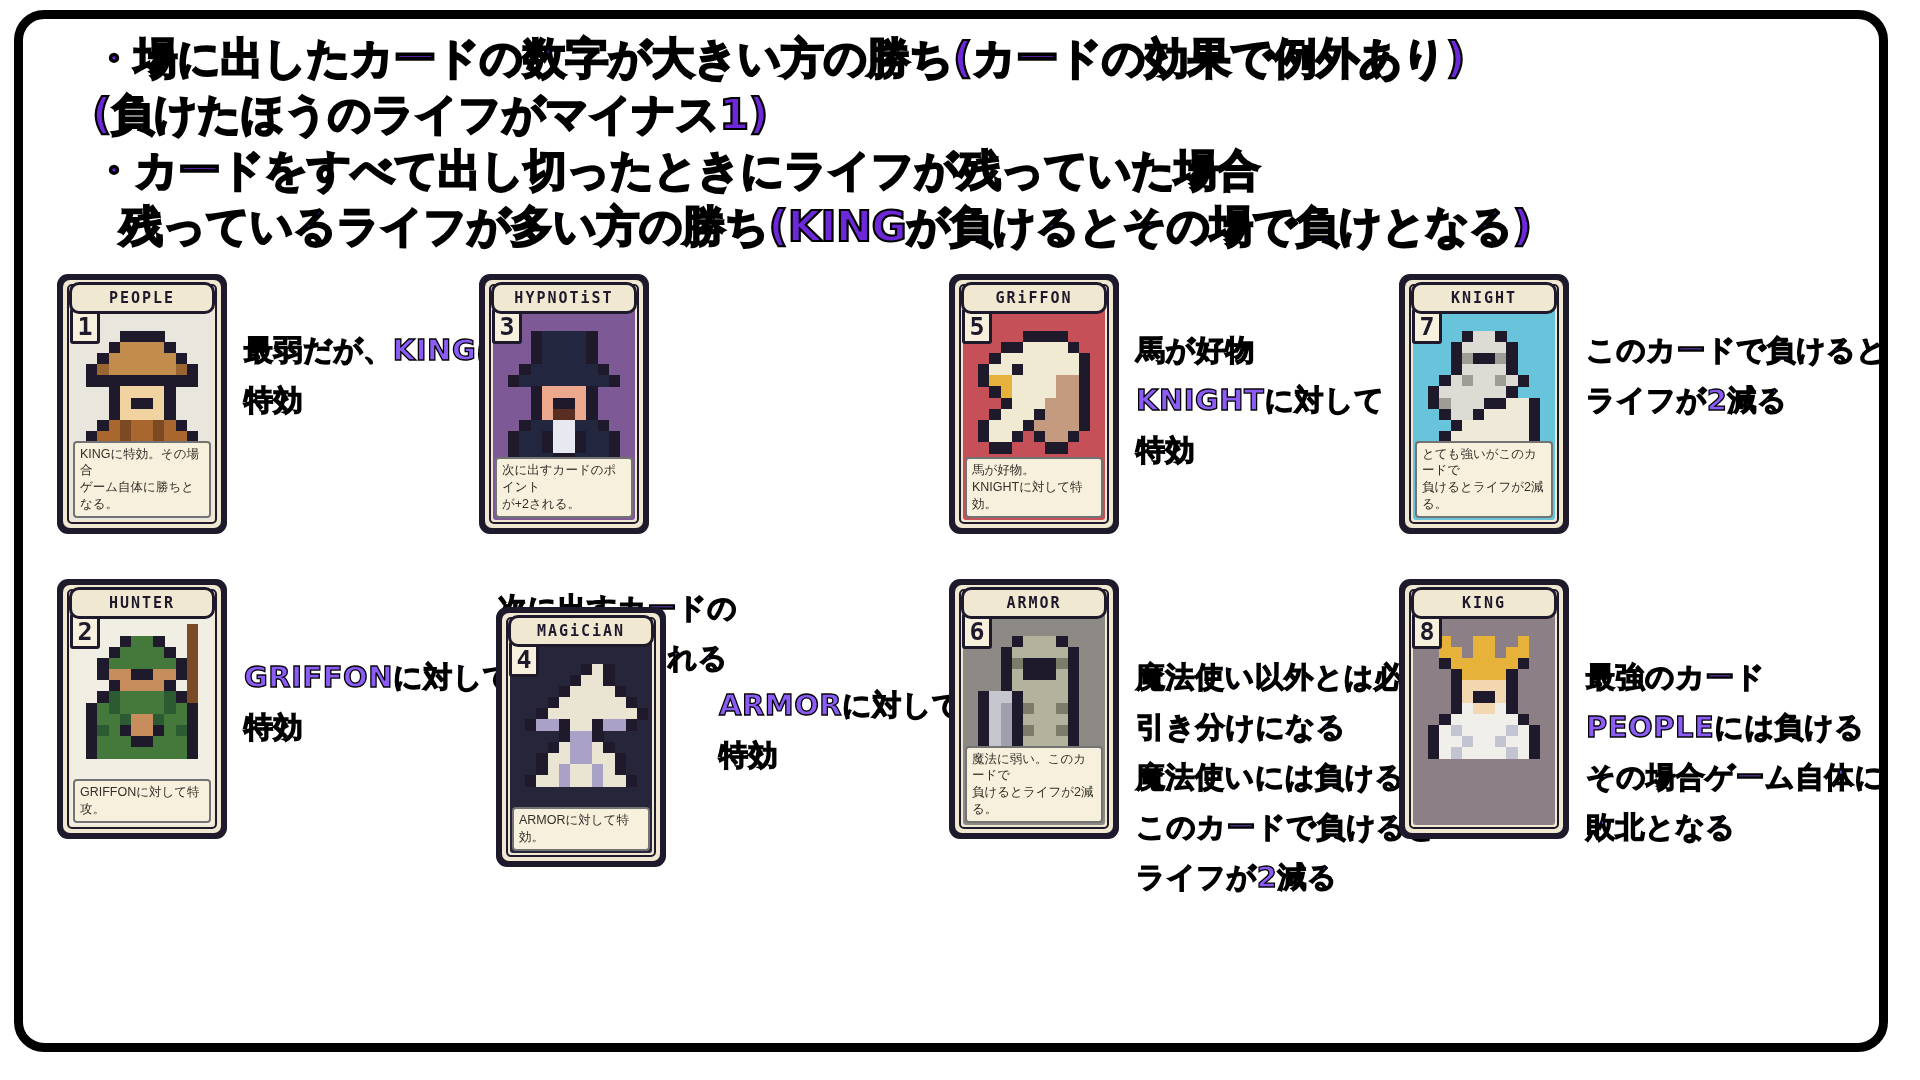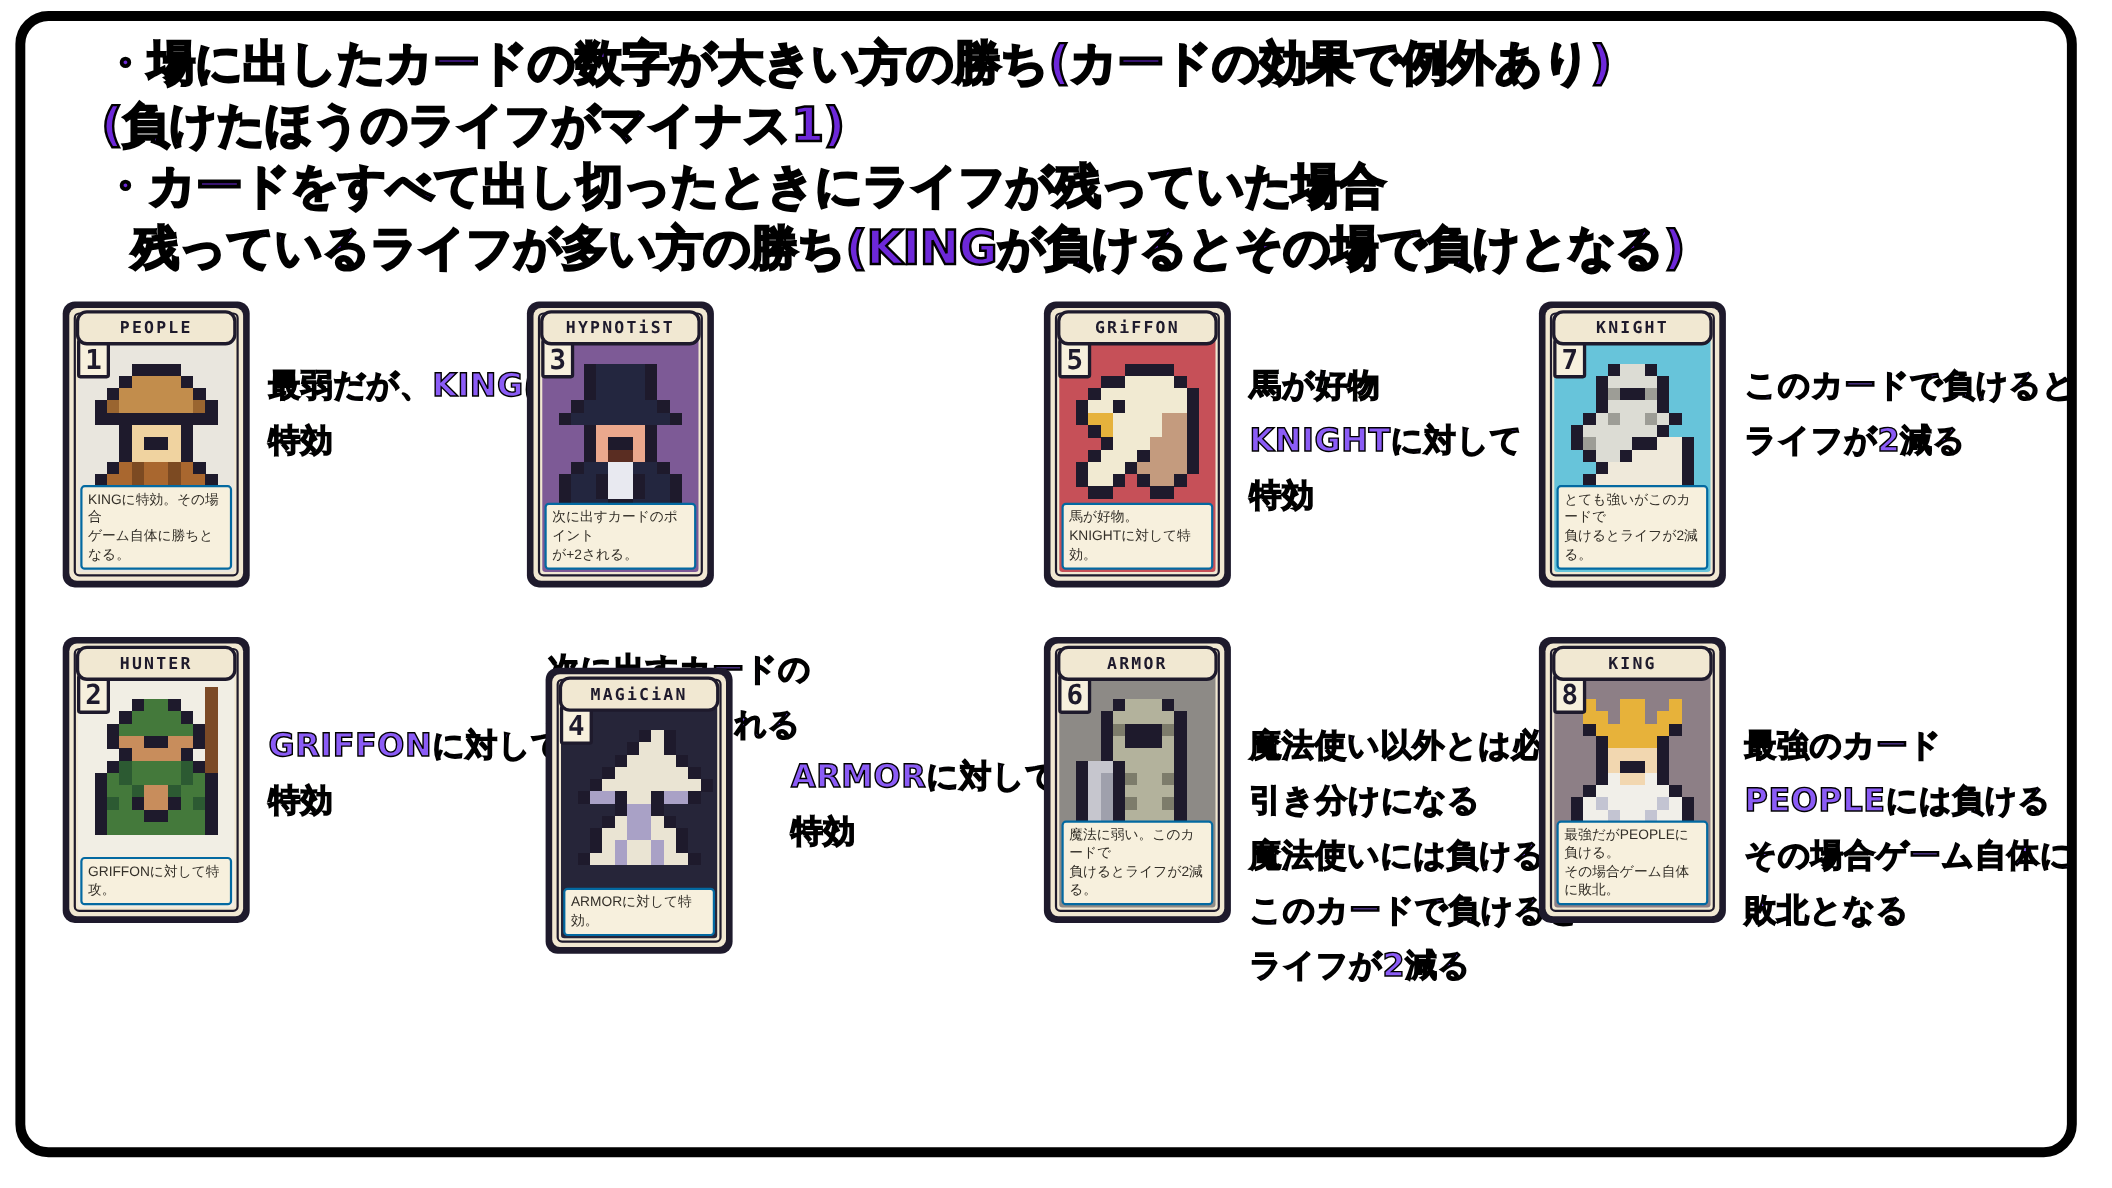--- a/index.html
+++ b/index.html
@@ -55,21 +55,21 @@
   }
   .card-number{
     position:absolute;left:12px;top:33px;width:30px;height:36px;z-index:2;
     background:#f7f0dd;border:3px solid #1e1a2c;border-radius:3px;
     display:flex;align-items:center;justify-content:center;
     font-family:"DejaVu Sans Mono","Liberation Mono",monospace;
     font-weight:bold;font-size:25px;color:#1e1a2c;box-sizing:border-box;
   }
   .card-text{
     position:absolute;left:15px;right:15px;bottom:15px;z-index:2;
-    background:#f7f0dd;border:2px solid #0369a1;border-radius:4px;
+    background:#f7f0dd;border:2px solid #737373;border-radius:4px;
     padding:3px 5px;font-family:"Liberation Sans",sans-serif;
     font-size:12.5px;line-height:1.35;color:#332f28;
     white-space:pre-line;box-sizing:border-box;
   }
   .desc{
     margin-left:18px;font-size:29px;line-height:50px;font-weight:900;
     color:#8b5cf6;-webkit-text-stroke:1.3px #000;letter-spacing:0.5px;
     white-space:pre-line;
   }
 </style>
@@ -910,21 +910,19 @@
             <rect x="5" y="11" width="1.02" height="1.02" fill="#f1efe9"></rect>
             <rect x="6" y="11" width="1.02" height="1.02" fill="#f1efe9"></rect>
             <rect x="7" y="11" width="1.02" height="1.02" fill="#f1efe9"></rect>
             <rect x="8" y="11" width="1.02" height="1.02" fill="#c3c4d2"></rect>
             <rect x="9" y="11" width="1.02" height="1.02" fill="#f1efe9"></rect>
             <rect x="10" y="11" width="1.02" height="1.02" fill="#1e1a2c"></rect>
           </svg>
       </div>
       <div class="card-title">KING</div>
       <div class="card-number">8</div>
-      <div class="card-text">最強だがPEOPLEに負ける。
-その場合ゲーム自体に敗北。</div>
     </div>
     <div class="desc" style="margin-top: 72px;">最強のカード
 PEOPLEには負ける
 その場合ゲーム自体に
 敗北となる</div>
   </div>
 </div>
 
 </body></html>

